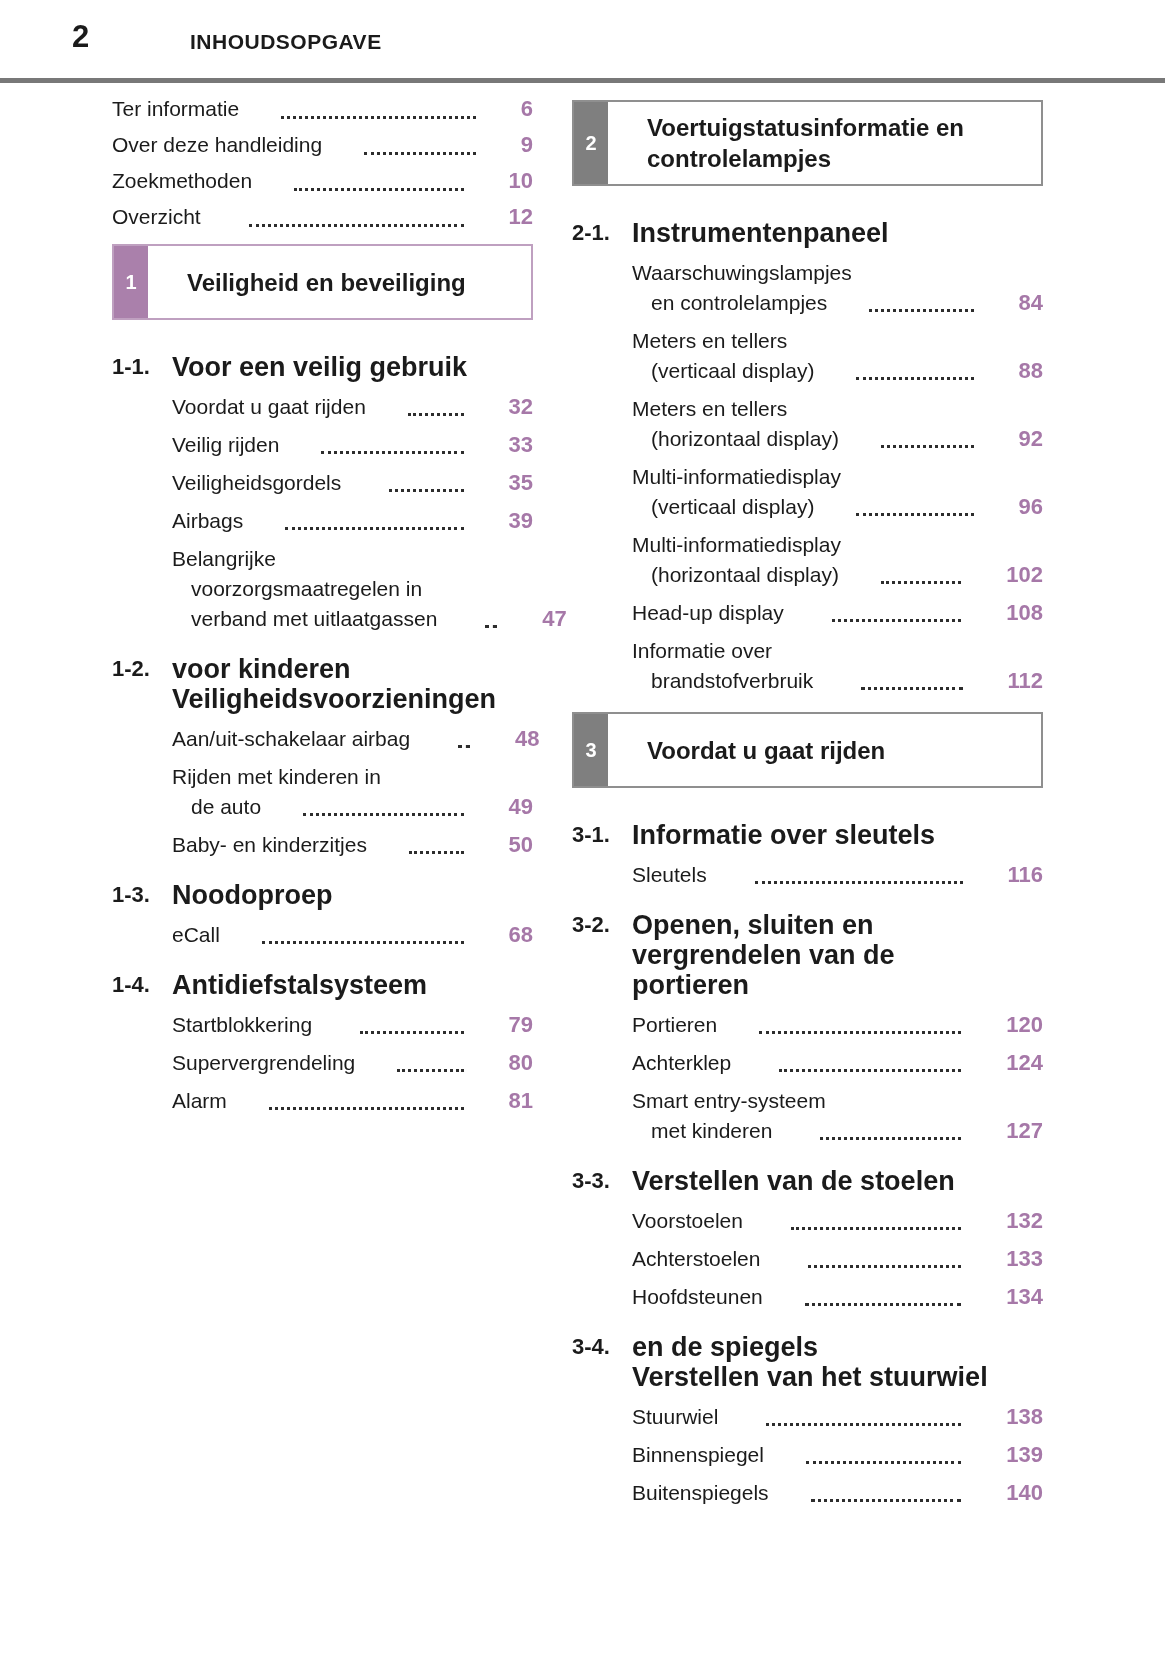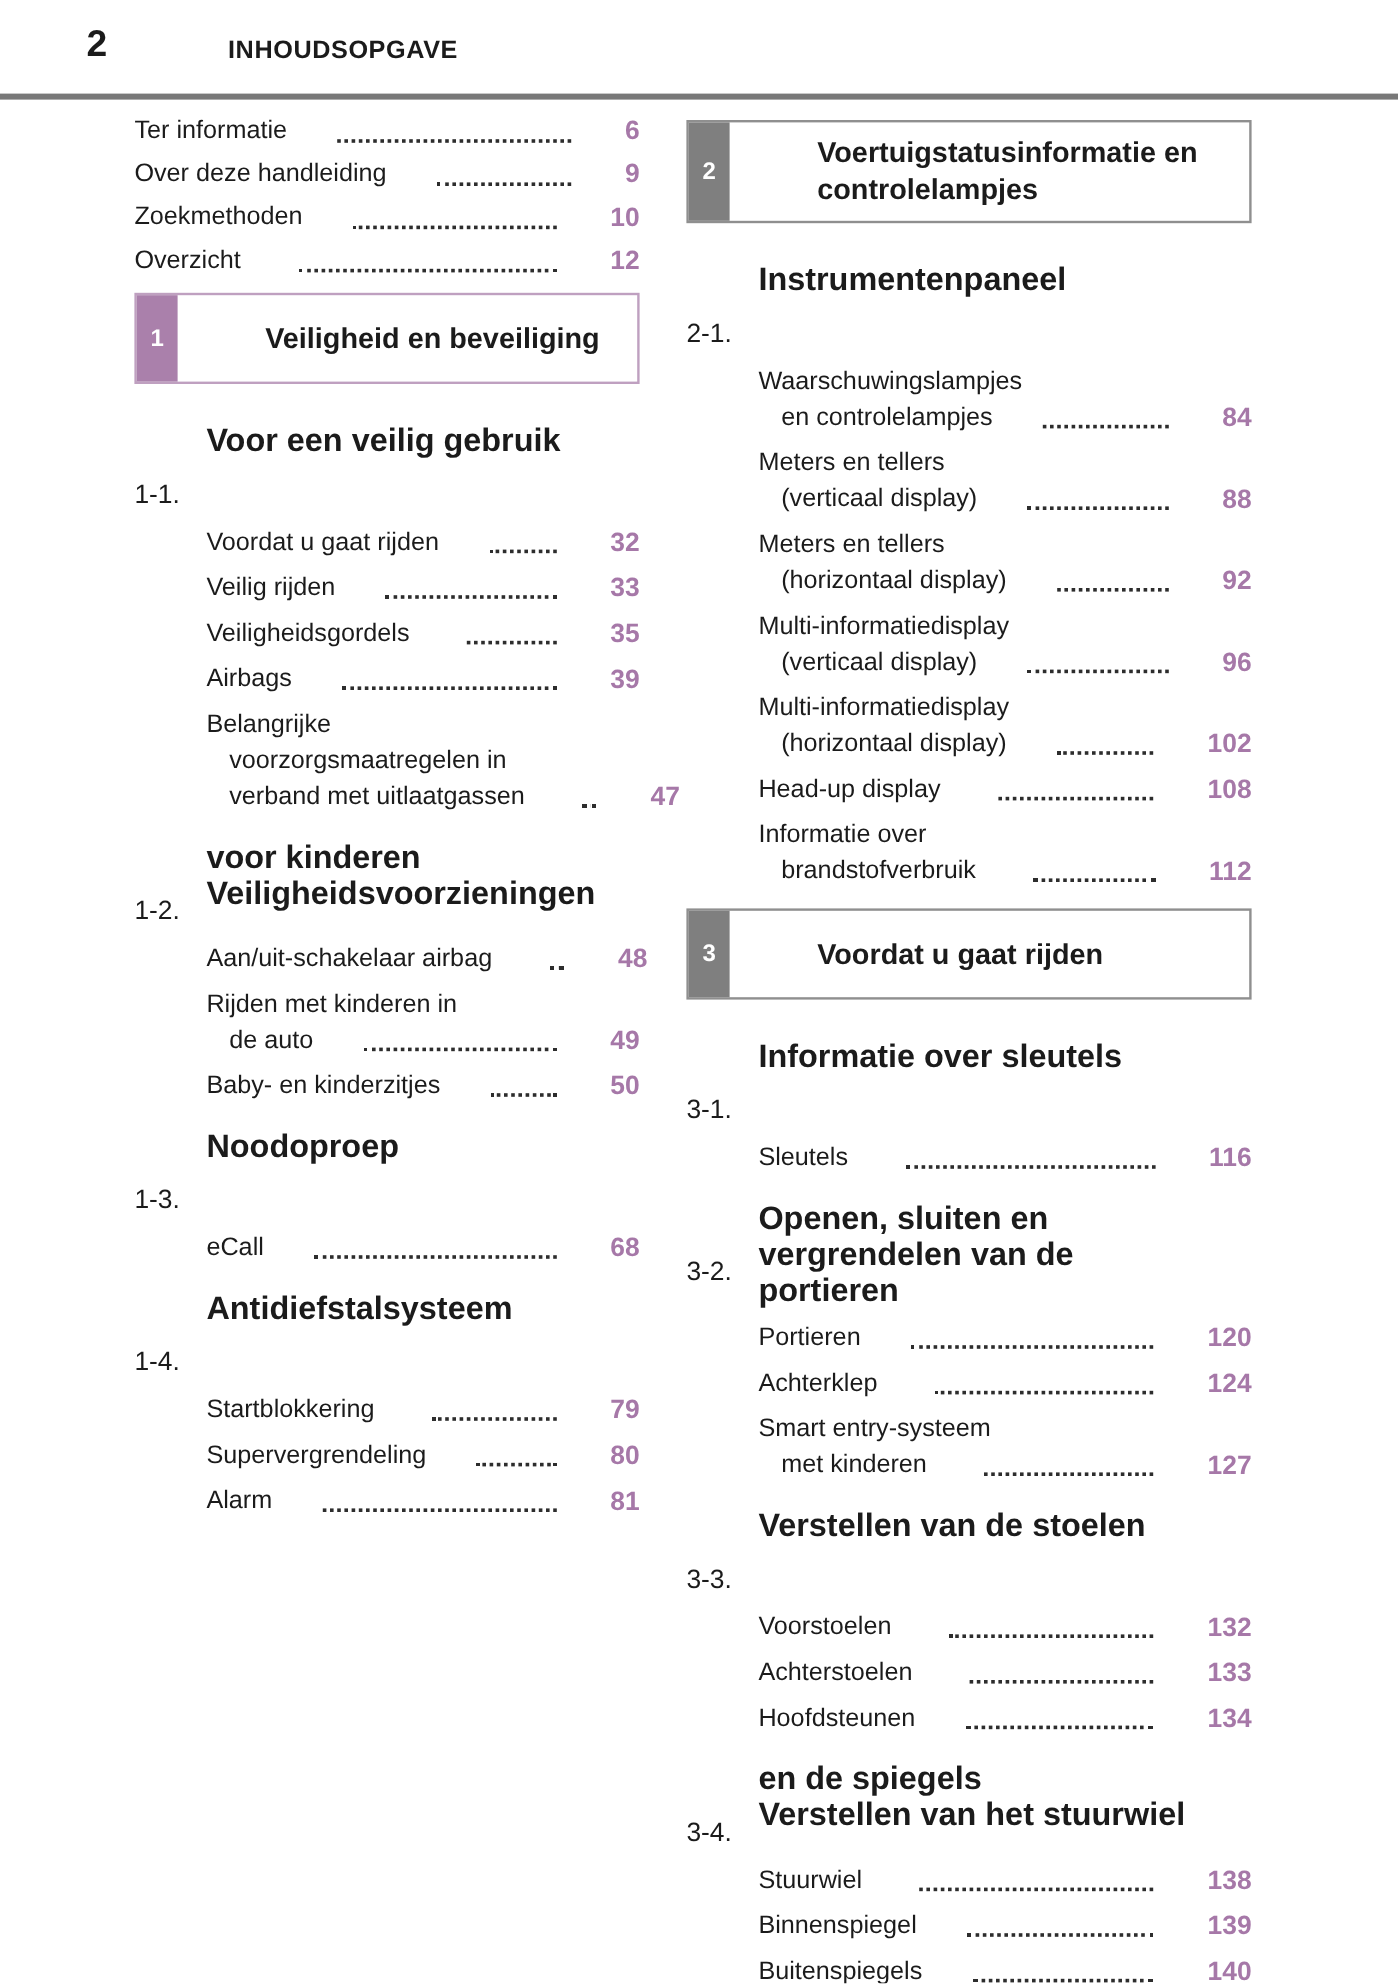--- a/index.html
+++ b/index.html
@@ -31,25 +31,25 @@
   .col-left{width:421px;}
   .col-right{width:471px;}
   
   .chapter{display:flex;align-items:stretch;min-height:72px;background:#fff;margin:8px 0 20px 0;}
   .accent-purple{border:2px solid var(--purple-border);}
   .accent-gray{border:2px solid var(--gray-border);}
   .chapter .tab{width:34px;flex:none;display:flex;align-items:center;justify-content:center;}
   .accent-purple .tab{background:var(--purple);}
   .accent-gray .tab{background:var(--gray);}
   .tabnum{color:#fff;font-size:20px;font-weight:bold;}
-  .ctitles{display:flex;flex-direction:column;justify-content:center;padding:10px 8px 10px 39px;margin-left:34px;}
+  .ctitles{display:flex;flex-direction:column;justify-content:center;padding:10px 8px 10px 39px;}
   .ctl{font-size:24px;font-weight:bold;line-height:31px;}
   
   .subsection{display:flex;margin:12px 0 10px 0;}
-  .sublabel{flex:none;width:60px;font-size:22px;font-weight:normal;line-height:30px;margin-top:45px;}
+  .sublabel{flex:none;width:60px;font-size:22px;font-weight:bold;line-height:30px;}
   .subtitles{font-size:27px;font-weight:bold;line-height:30px;}
   
   .entries{display:flex;flex-direction:column;}
   .entry{margin:0 0 8px 60px;font-size:21px;line-height:30px;}
   .entries.flush .entry{margin-left:0;margin-bottom:3px;line-height:33px;}
   .entries.flush .line{line-height:33px;}
   .line{line-height:30px;}
   .line.cont{padding-left:19px;}
   .leaderline{display:flex;align-items:flex-end;gap:40px;}
   .leaderline .txt{white-space:pre;}

